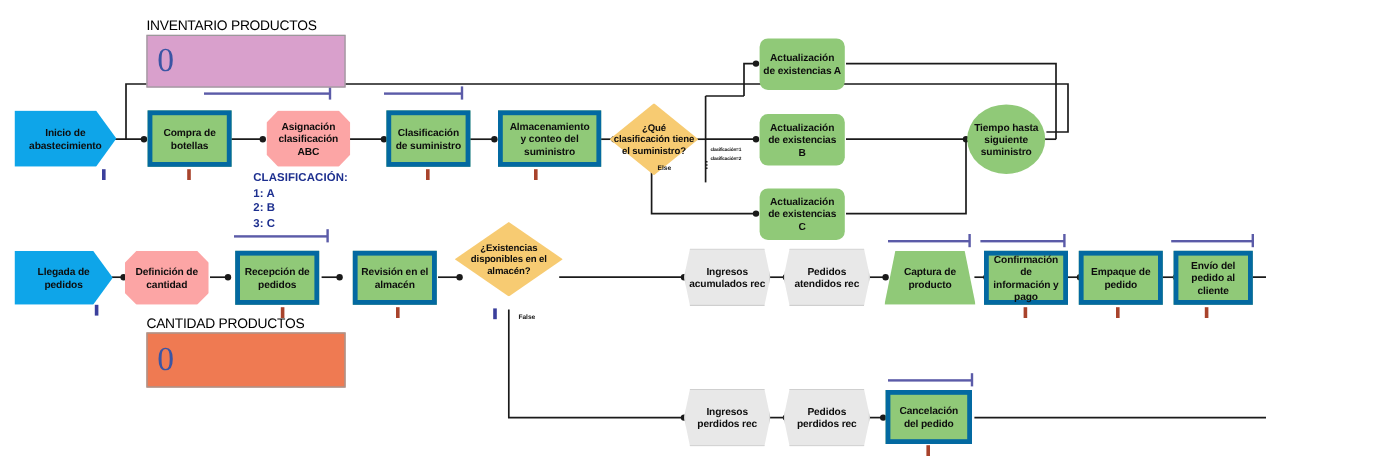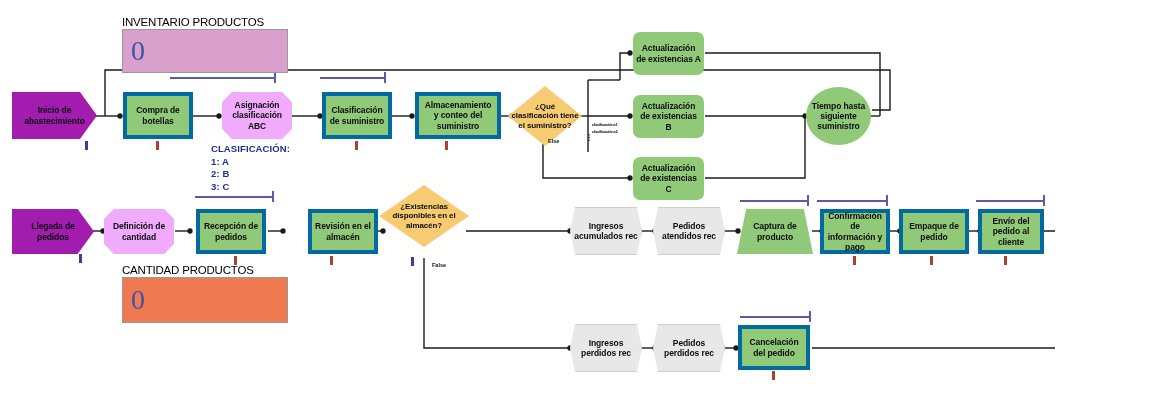--- a/index.html
+++ b/index.html
@@ -45,25 +45,25 @@
   .sh-rect {
     background: #90c978;
     border: 4px solid #0369a1;
   }
   .sh-gray {
     background: #e8e8e8;
     border: 1px solid #cfcfcf;
     clip-path: polygon(7% 0, 93% 0, 100% 50%, 93% 100%, 7% 100%, 0 50%);
   }
   .sh-start {
-    background: #a21caf;
+    background: #0ea5e9;
     clip-path: polygon(0 0, 80% 0, 100% 50%, 80% 100%, 0 100%);
   }
   .sh-octo {
-    background: #f0abfc;
+    background: #fca5a5;
     clip-path: polygon(14% 0, 86% 0, 100% 22%, 100% 78%, 86% 100%, 14% 100%, 0 78%, 0 22%);
   }
   .sh-round {
     background: #90c978;
     border-radius: 7px;
     justify-content: flex-end;
   }
   .sh-circle {
     background: #90c978;
     border-radius: 50%;
@@ -333,21 +333,21 @@
 
   <div class="node sh-octo" style="left:104px; top:209px; width:70px; height:45px;">
     <span>Definición de cantidad</span>
   </div>
 
   <div class="node sh-rect" style="left:196px; top:209px; width:70px; height:45px;">
     <span>Recepción de pedidos</span>
   </div>
   <div class="port-red" style="left:234px; top:256px;"></div>
 
-  <div class="node sh-rect" style="left:308px; top:209px; width:70px; height:45px;">
+  <div class="node sh-rect" style="left:294px; top:209px; width:70px; height:45px;">
     <span>Revisión en el almacén</span>
   </div>
   <div class="port-red" style="left:330px; top:256px;"></div>
 
   <div class="node sh-diamond" style="left:379px; top:185px; width:90px; height:62px;">
     <div class="diamond-bg"></div>
     <span class="diamond-label">¿Existencias disponibles en el almacén?</span>
   </div>
   <div class="port-blue" style="left:411px; top:257px;"></div>
   <div class="edge-label" style="left:432px; top:262px;">False</div>

